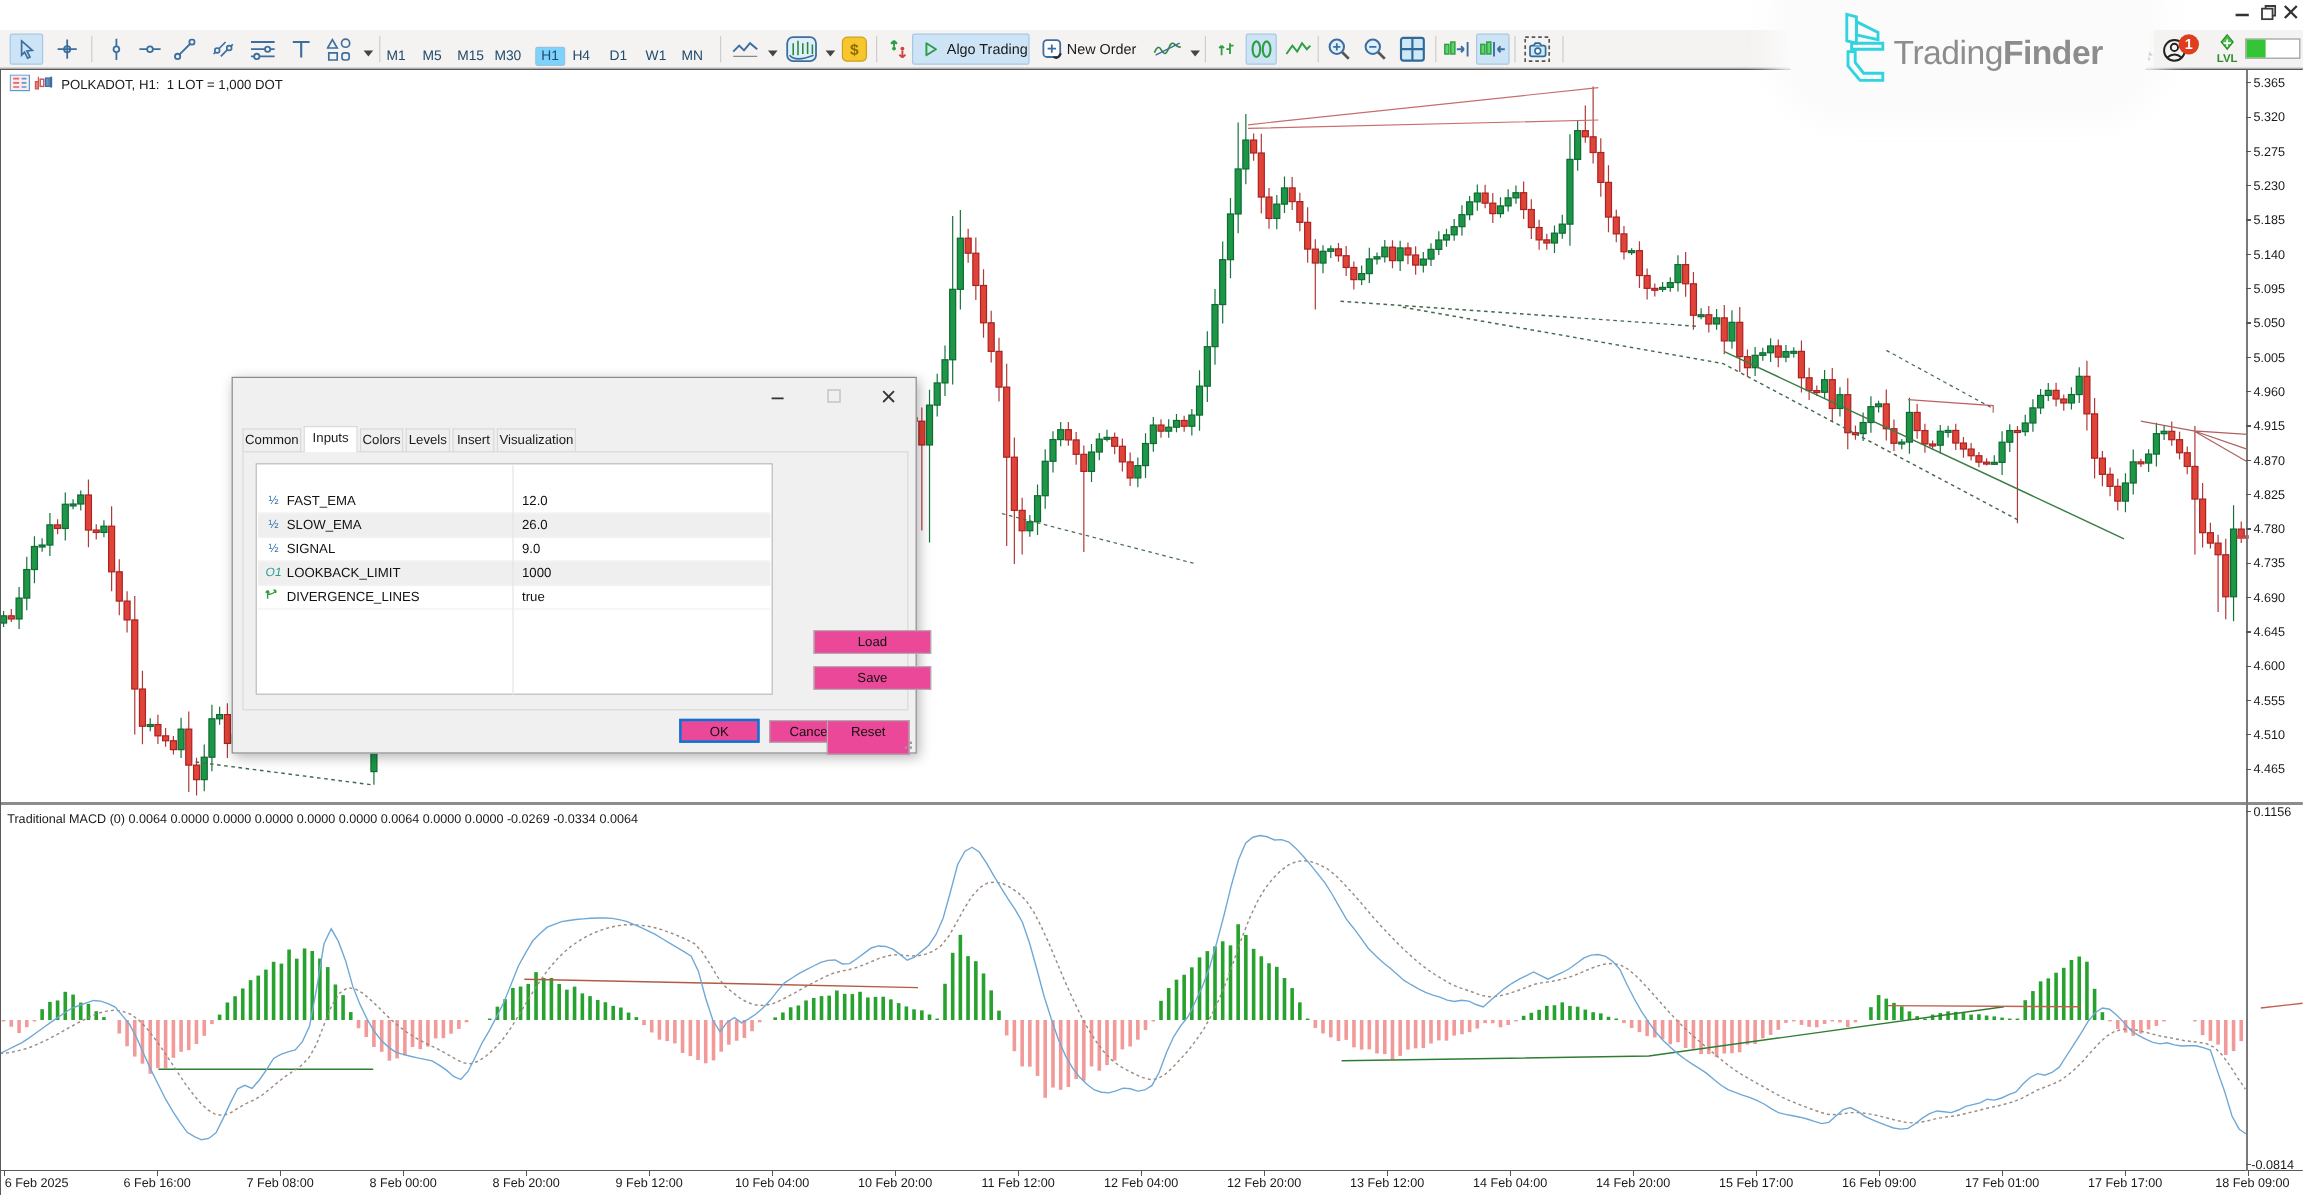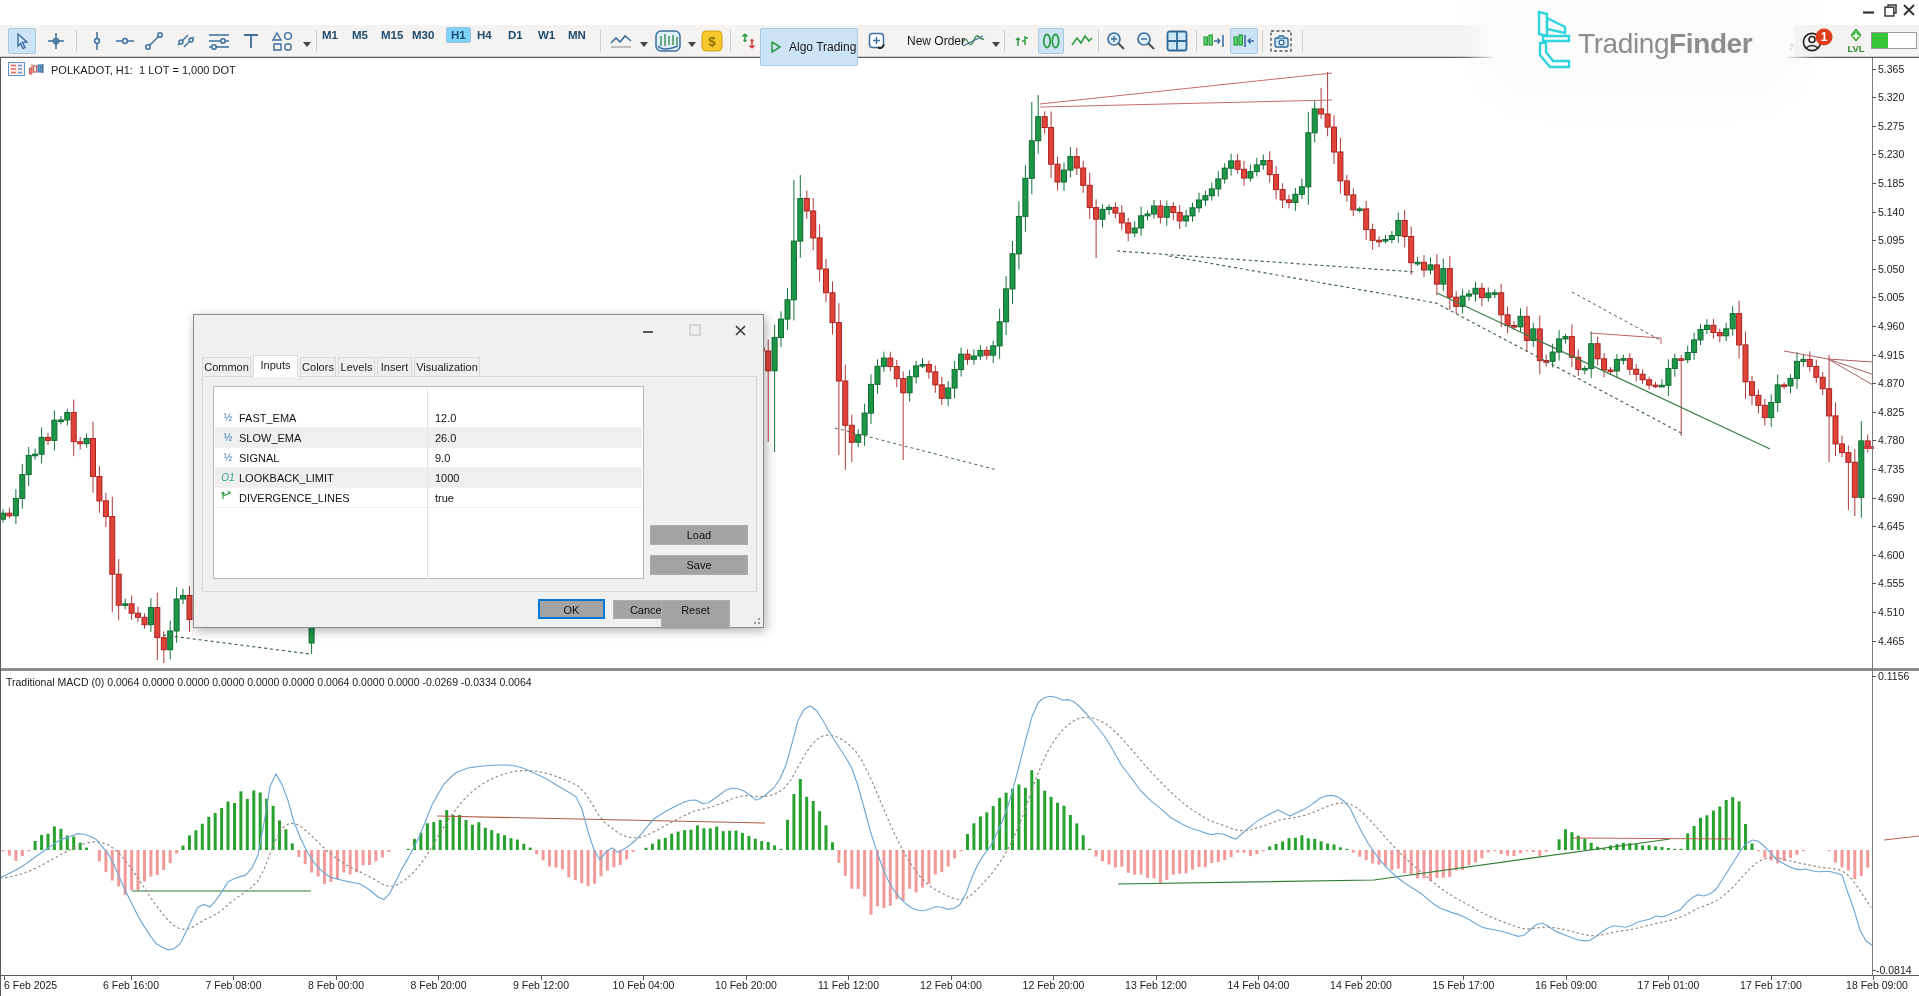--- a/index.html
+++ b/index.html
@@ -6,24 +6,24 @@
 html,body { width:1919px; height:996px; overflow:hidden; font-family:"Liberation Sans",sans-serif; background:#fff; }
 #root { position:relative; width:1919px; height:996px; }
 #chart { position:absolute; left:0; top:0; z-index:1; }
 
 #menubar { position:absolute; left:0; top:0; width:1919px; height:24px; background:#f0f0f0; z-index:5; border-bottom:1px solid #e2e2e2; }
 .menu-item { position:absolute; top:4px; font-size:12px; color:#1a1a1a; }
 #toolbar { position:absolute; left:0; top:25px; width:1919px; height:32px; background:#f4f3f1; z-index:5; border-bottom:1px solid #cfcfcf; }
 .tbtn { position:absolute; top:3px; height:26px; display:flex; align-items:center; justify-content:center; }
 .tbtn.sel { background:#cde4f7; border:1px solid #a6c8e4; border-radius:2px; }
 .tsep { position:absolute; top:5px; width:1px; height:22px; background:#d0cecb; }
-.tf { position:absolute; top:4px; font-size:11.5px; font-weight:700; color:#1f4a6e;text-align:right; }
+.tf { position:absolute; top:16px; font-size:11.5px; font-weight:400; color:#1f4a6e;text-align:right; }
 .tf.sel { background:#7dd3fc; border:1px solid #9cc0e0; border-radius:2px; padding:1px 4px; margin-top:-2px; }
 .ddt { position:absolute; top:17px; width:0; height:0; border-left:4px solid transparent; border-right:4px solid transparent; border-top:5px solid #444; }
-#algobtn { position:absolute; left:760px; top:3px; width:98px; height:38px; background:#cde4f7; border:1px solid #a6c8e4; border-radius:2px; z-index:5; display:flex; align-items:center; font-size:12px; color:#1a1a1a; }
+#algobtn { position:absolute; left:760px; top:3px; width:98px; height:26px; background:#cde4f7; border:1px solid #a6c8e4; border-radius:2px; z-index:5; display:flex; align-items:center; font-size:12px; color:#1a1a1a; }
 #neworder { position:absolute; left:868px; top:3px; height:26px; z-index:5; display:flex; align-items:center; font-size:12px; color:#1a1a1a; }
 
 #winbtns { position:absolute; left:0; top:0; z-index:8; }
 
 #wmark { position:absolute; left:1489px; top:-46px; width:302px; height:136px; background:#fbfbfb; border-radius:50px; z-index:6; box-shadow:0 0 24px 14px rgba(251,251,251,0.95); }
 #wmtext { position:absolute; left:1578px; top:28px; font-size:28px; color:#8d8d8d; z-index:7; letter-spacing:-0.4px; }
 #wmlogo { position:absolute; left:1534px; top:10px; z-index:7; }
 
 #badges { position:absolute; left:1795px; top:25px; width:124px; height:31px; z-index:7; background:#f4f3f1; }
 
@@ -34,21 +34,21 @@
 #dlg-tabs { position:absolute; left:8px; top:42px; height:19px; }
 .tab { position:absolute; top:0; height:19px; border:1px solid #d9d9d9; background:#efefef; font-size:11px; color:#1a1a1a; text-align:center; line-height:18px; border-bottom:none; }
 .tab.active { background:#ffffff; top:-2px; height:22px; z-index:2; }
 #dlg-page { position:absolute; left:8px; top:61px; width:555px; height:216px; background:#f0f0f0; border:1px solid #d9d9d9; }
 #dlg-table { position:absolute; left:10px; top:9px; width:431px; height:193px; background:#ffffff; border:1px solid #b8b8b8; font-size:11px; color:#111; }
 .trow { position:absolute; left:1px; width:427px; height:20px; line-height:20px; border-bottom:1px solid #f1f1f1; }
 .trow .nm { position:absolute; left:24px; }
 .trow .vl { position:absolute; left:220px; }
 .trow .ic { position:absolute; left:5px; width:16px; text-align:center; font-size:10px; }
 .colsep { position:absolute; left:213px; top:1px; width:1px; height:191px; background:#e4e4e4; }
-.btn { position:absolute; background:#a3a3a3; border:1px solid #adadad; font-size:11px; color:#111; text-align:center; }
+.btn { position:absolute; background:#ec4899; border:1px solid #adadad; font-size:11px; color:#111; text-align:center;margin-left:28px; }
 
 .abs { position:absolute; }
 svg { display:block; }
 </style>
 </head>
 <body>
 <div id="root">
 <svg id="chart" width="1919" height="996" viewBox="0 0 1919 996" shape-rendering="crispEdges" text-rendering="optimizeLegibility">
 <rect x="0" y="57" width="1919" height="939" fill="#ffffff"></rect>
 <g shape-rendering="auto">
@@ -910,21 +910,21 @@
         </svg>
     <span style="margin-left:6px">Algo Trading</span>
   </div>
 
   <div id="neworder">
     <svg width="19" height="19" viewBox="0 0 19 19">
           <rect x="1.5" y="1.5" width="14" height="14" rx="3" fill="#fff" stroke="#3c6f9f" stroke-width="1.5"></rect>
           <path d="M8.5,5v7M5,8.5h7" stroke="#3c6f9f" stroke-width="1.5"></path>
           <path d="M10,15.5 q4,2 6,-3" stroke="#2b2b2b" stroke-width="2" fill="none"></path>
         </svg>
-    <span style="margin-left:20px">New Order</span>
+    <span style="margin-left:2px">New Order</span>
   </div>
 
   <div class="tbtn" style="left:958px;width:30px">
     <svg width="24" height="18" viewBox="0 0 24 18">
           <path d="M1,12 q3,-8 6,-2 t6,-2 q2,-6 5,-3 t5,2" stroke="#2e8540" stroke-width="1.3" fill="none"></path>
           <path d="M2,14 L22,4" stroke="#3c6f9f" stroke-width="1.2" fill="none"></path>
         </svg>
   </div>
   <div class="ddt" style="left:992px"></div>
   <div class="tsep" style="left:1004px"></div>

